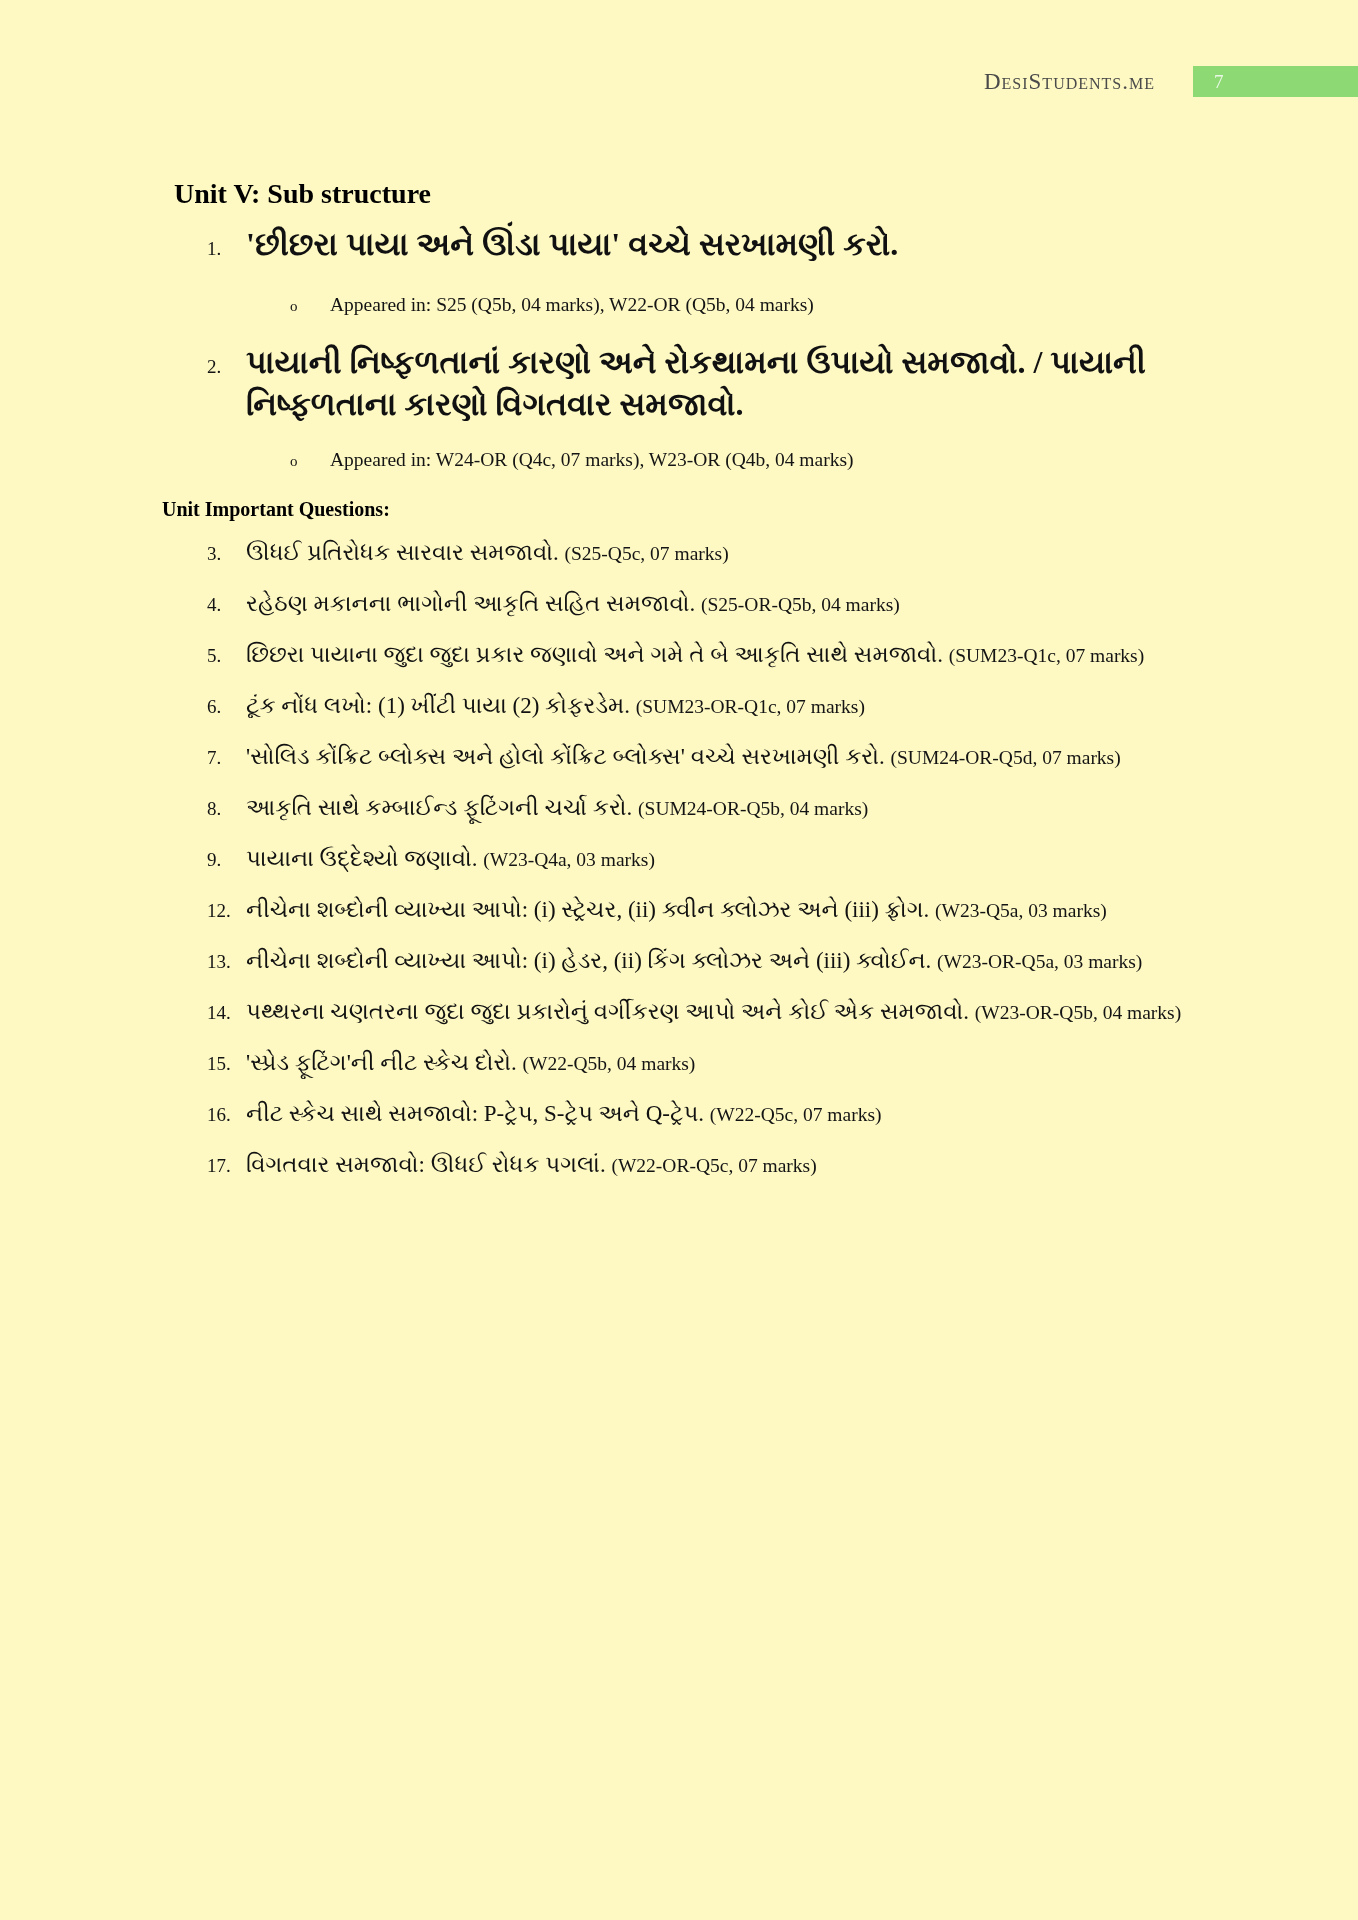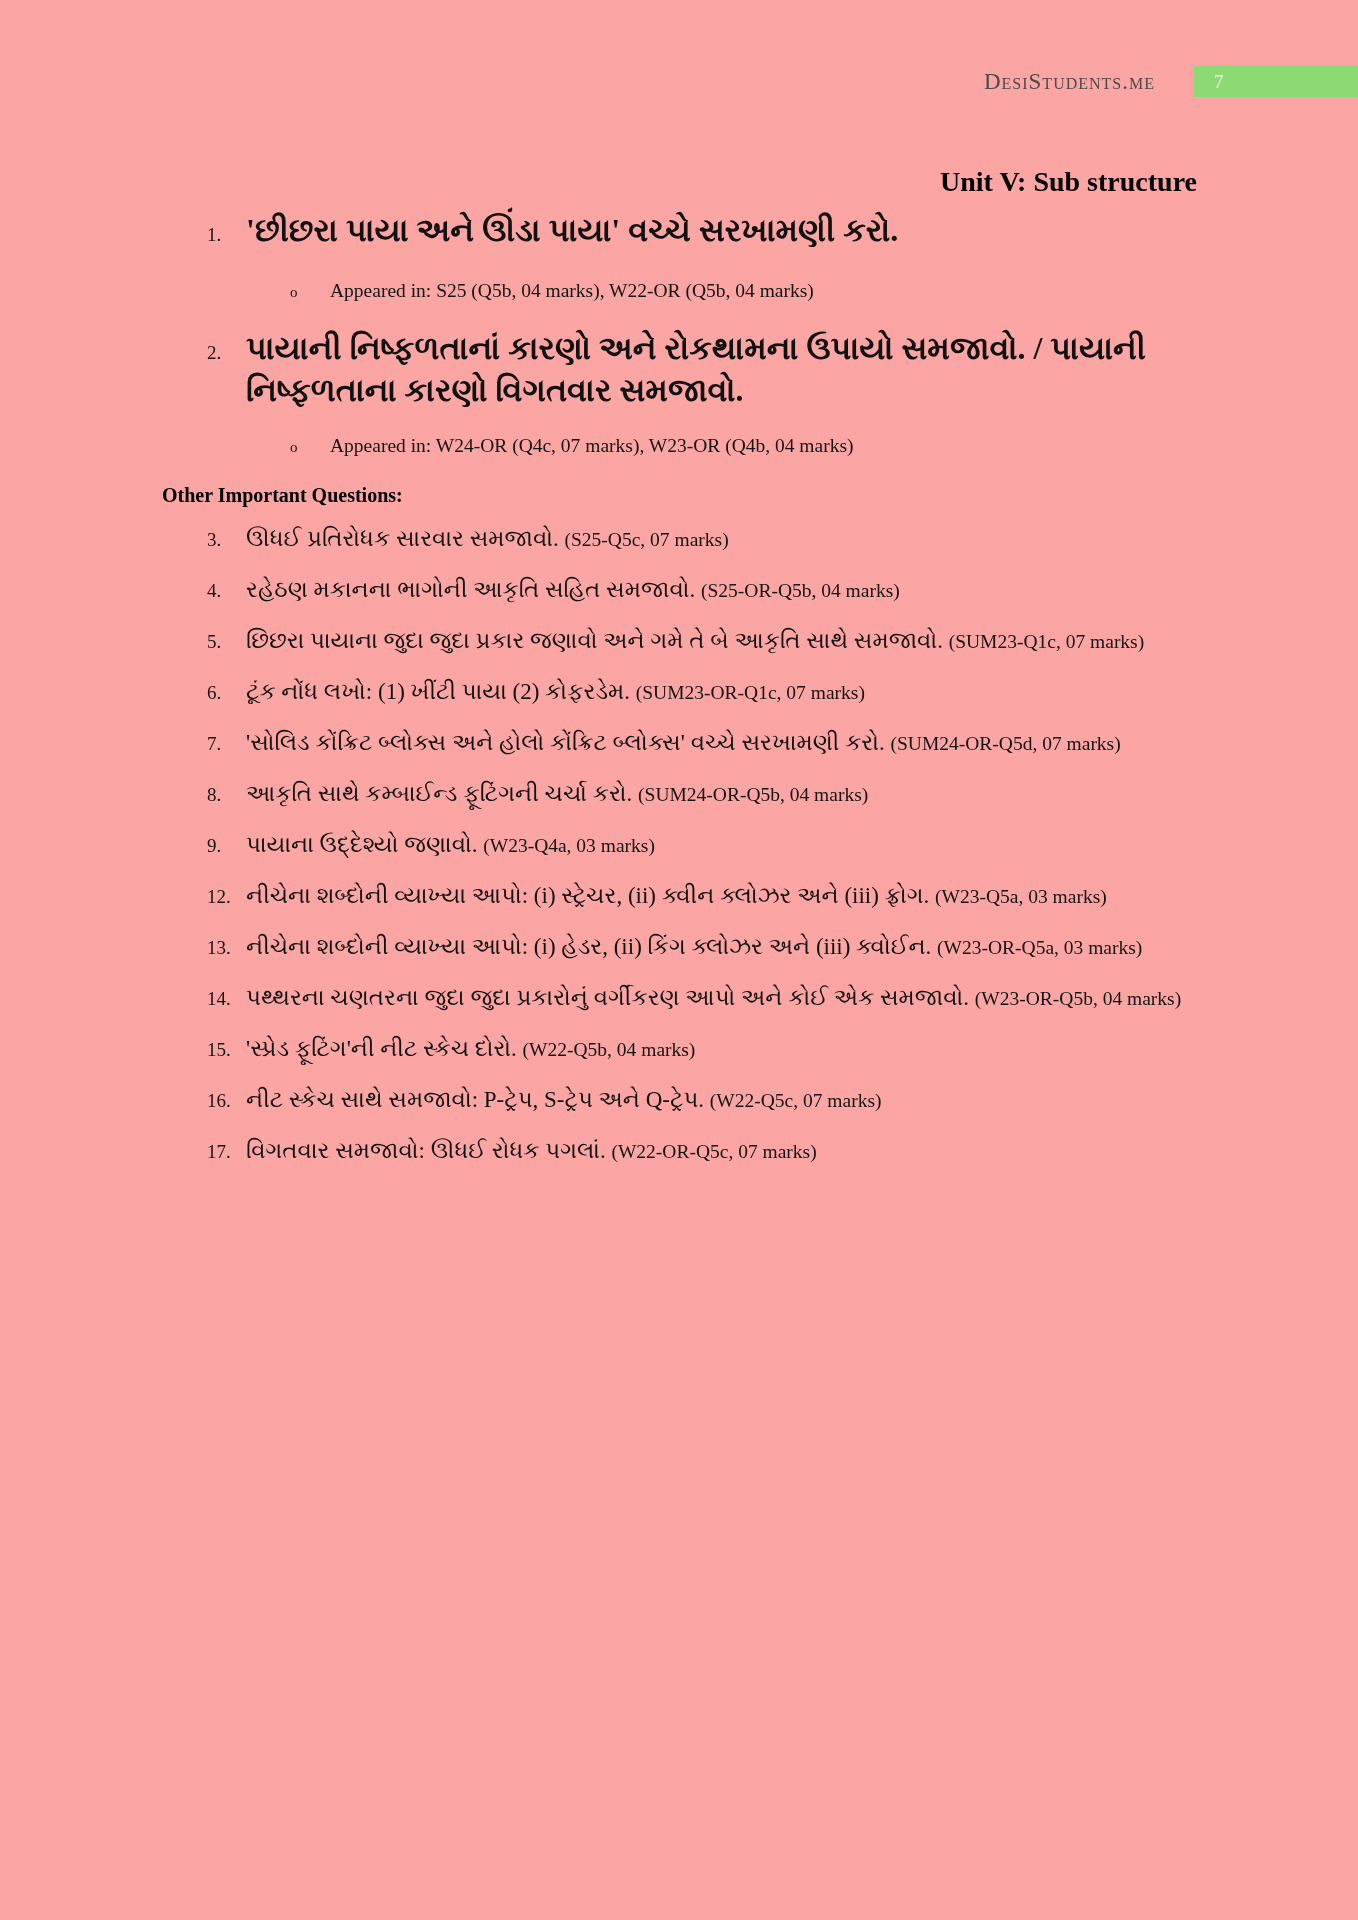--- a/index.html
+++ b/index.html
@@ -1,20 +1,20 @@
 <!DOCTYPE html>
 <html><head>
 <meta charset="utf-8">
 <style>
   html, body { margin: 0; padding: 0; background: #ffffff; }
   .page {
     position: relative;
     width: 1358px;
     height: 1920px;
-    background: #fca5a5;
+    background: #fef9c3;
     overflow: hidden;
     font-family: "Liberation Serif", serif;
     color: #141414;
   }
 
   
   .page-header {
     position: absolute;
     top: 66px;
     right: 0;
@@ -47,25 +47,25 @@
   }
 
   
   .content {
     position: absolute;
     left: 162px;
     top: 165px;
     width: 1035px;
   }
   .doc-title {
-    margin: 0;
+    margin: 12px;
     font-size: 28px;
     font-weight: 700;
     line-height: 34px;
-    text-align: right;
+    text-align: left;
     color: #000;
   }
   .section-heading {
     margin: 8px 0 0 0;
     font-size: 20px;
     font-weight: 700;
     line-height: 26px;
     color: #000;
   }
   .section-heading.other { margin-top: 14px; }
@@ -151,21 +151,21 @@
       <li class="qitem repeated-item">
         <span class="num">2.</span>
         <span class="qtext"><span class="guj">પાયાની નિષ્ફળતાનાં કારણો અને રોકથામના ઉપાયો સમજાવો. / પાયાની નિષ્ફળતાના કારણો વિગતવાર સમજાવો.</span></span>
       </li>
       <li class="sub-bullet">
         <span class="bullet-marker">o</span>
         <span class="appeared">Appeared in: W24-OR (Q4c, 07 marks), W23-OR (Q4b, 04 marks)</span>
       </li>
     </ol>
 
-    <h2 class="section-heading other">Other Important Questions:</h2>
+    <h2 class="section-heading other">Unit Important Questions:</h2>
 
     <ol class="qlist other-list">
       <li class="qitem">
         <span class="num">3.</span>
         <span class="qtext"><span class="guj">ઊધઈ પ્રતિરોધક સારવાર સમજાવો.</span> <span class="cite">(S25-Q5c, 07 marks)</span></span>
       </li>
       <li class="qitem">
         <span class="num">4.</span>
         <span class="qtext"><span class="guj">રહેઠણ મકાનના ભાગોની આકૃતિ સહિત સમજાવો.</span> <span class="cite">(S25-OR-Q5b, 04 marks)</span></span>
       </li>

